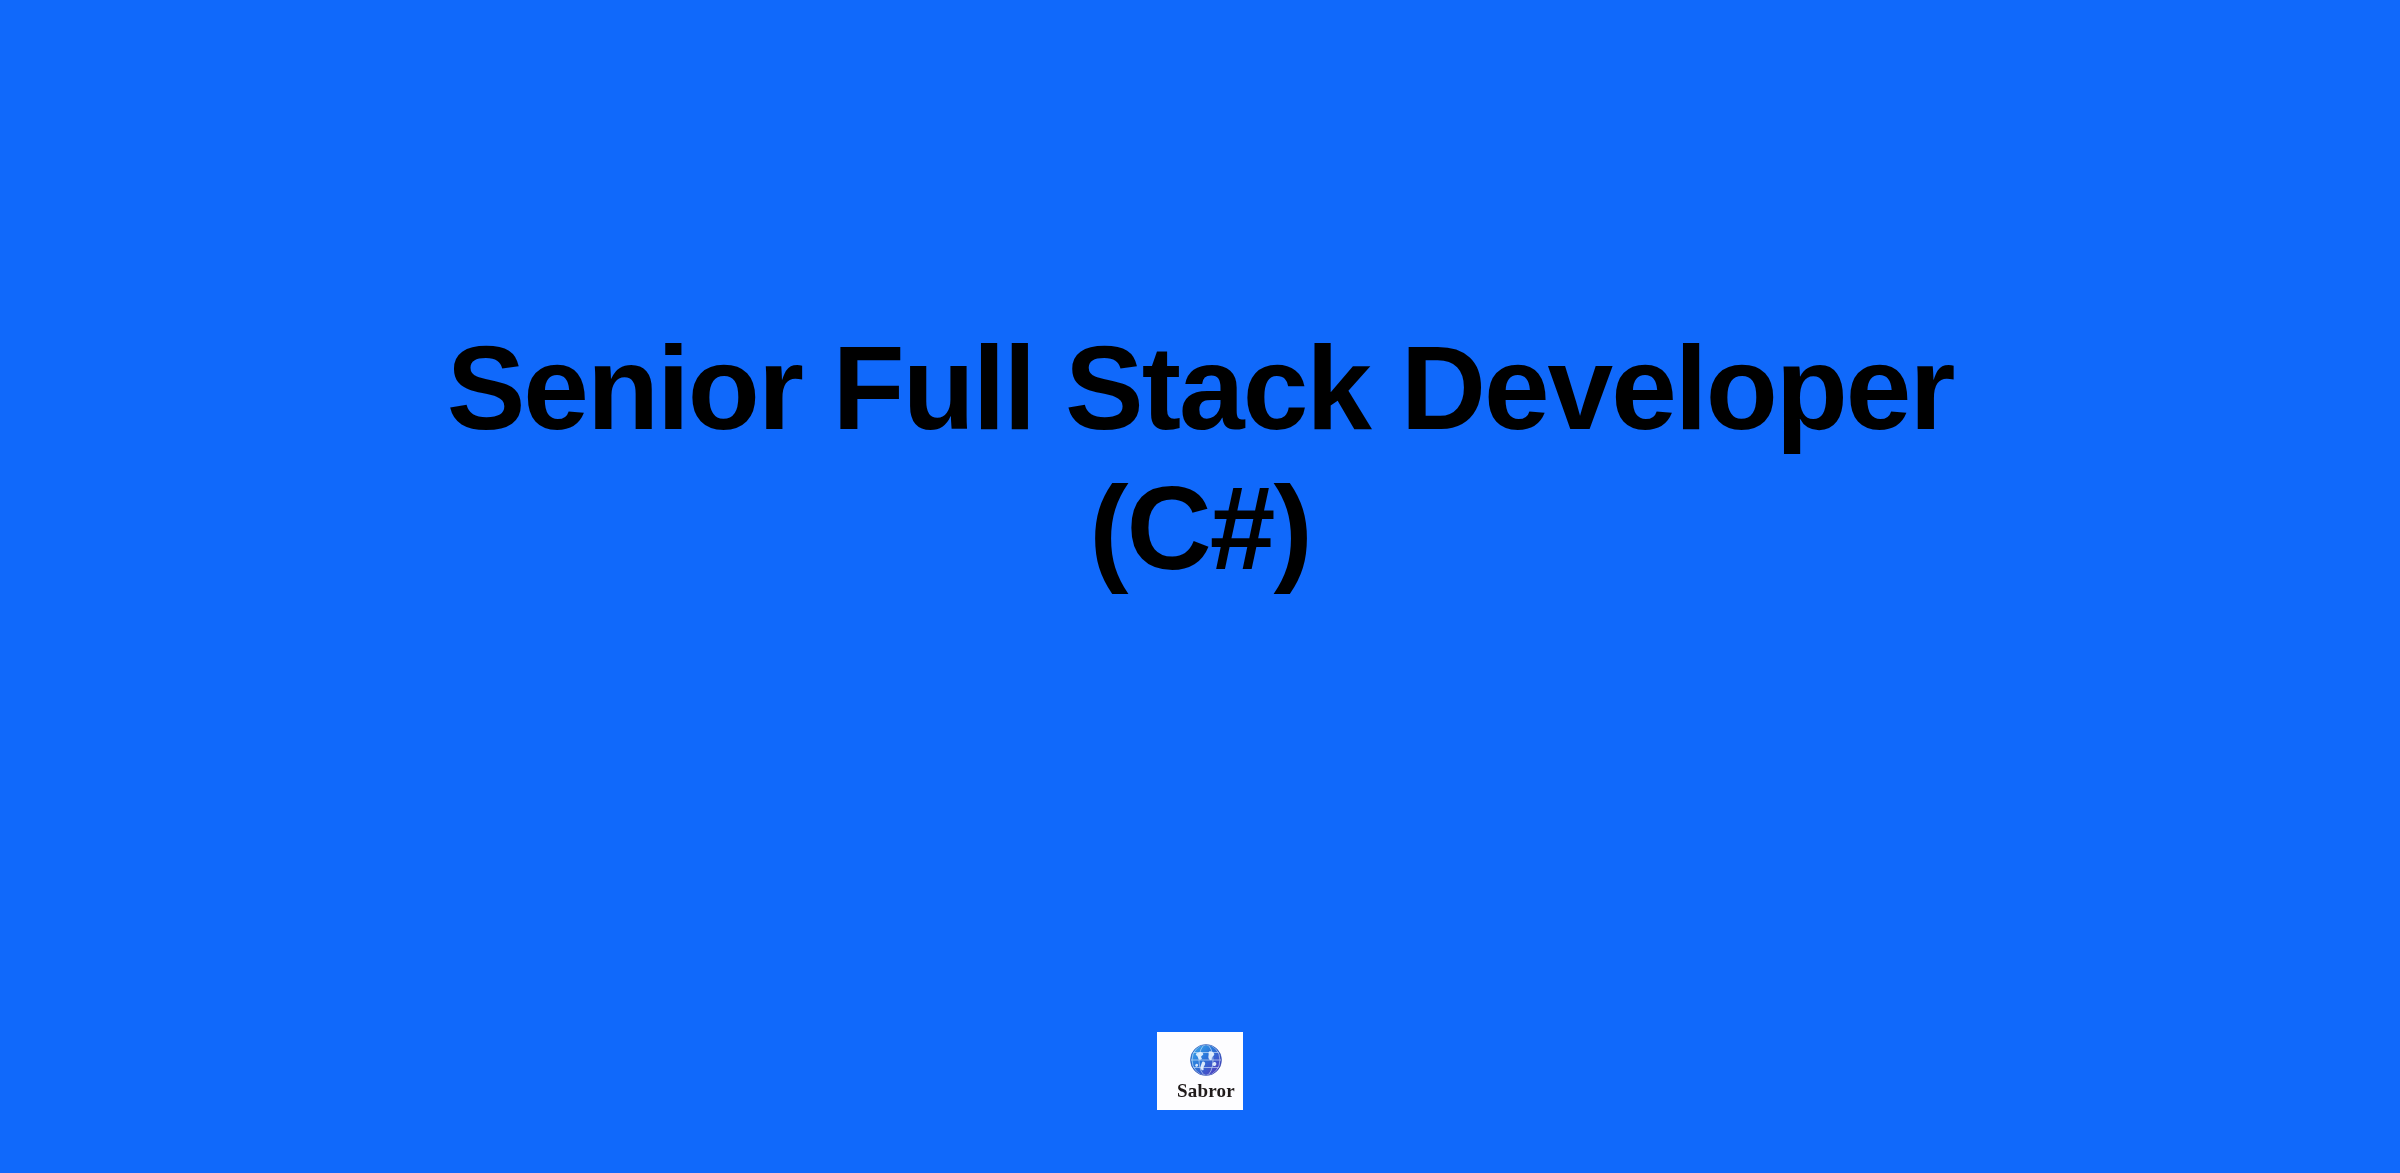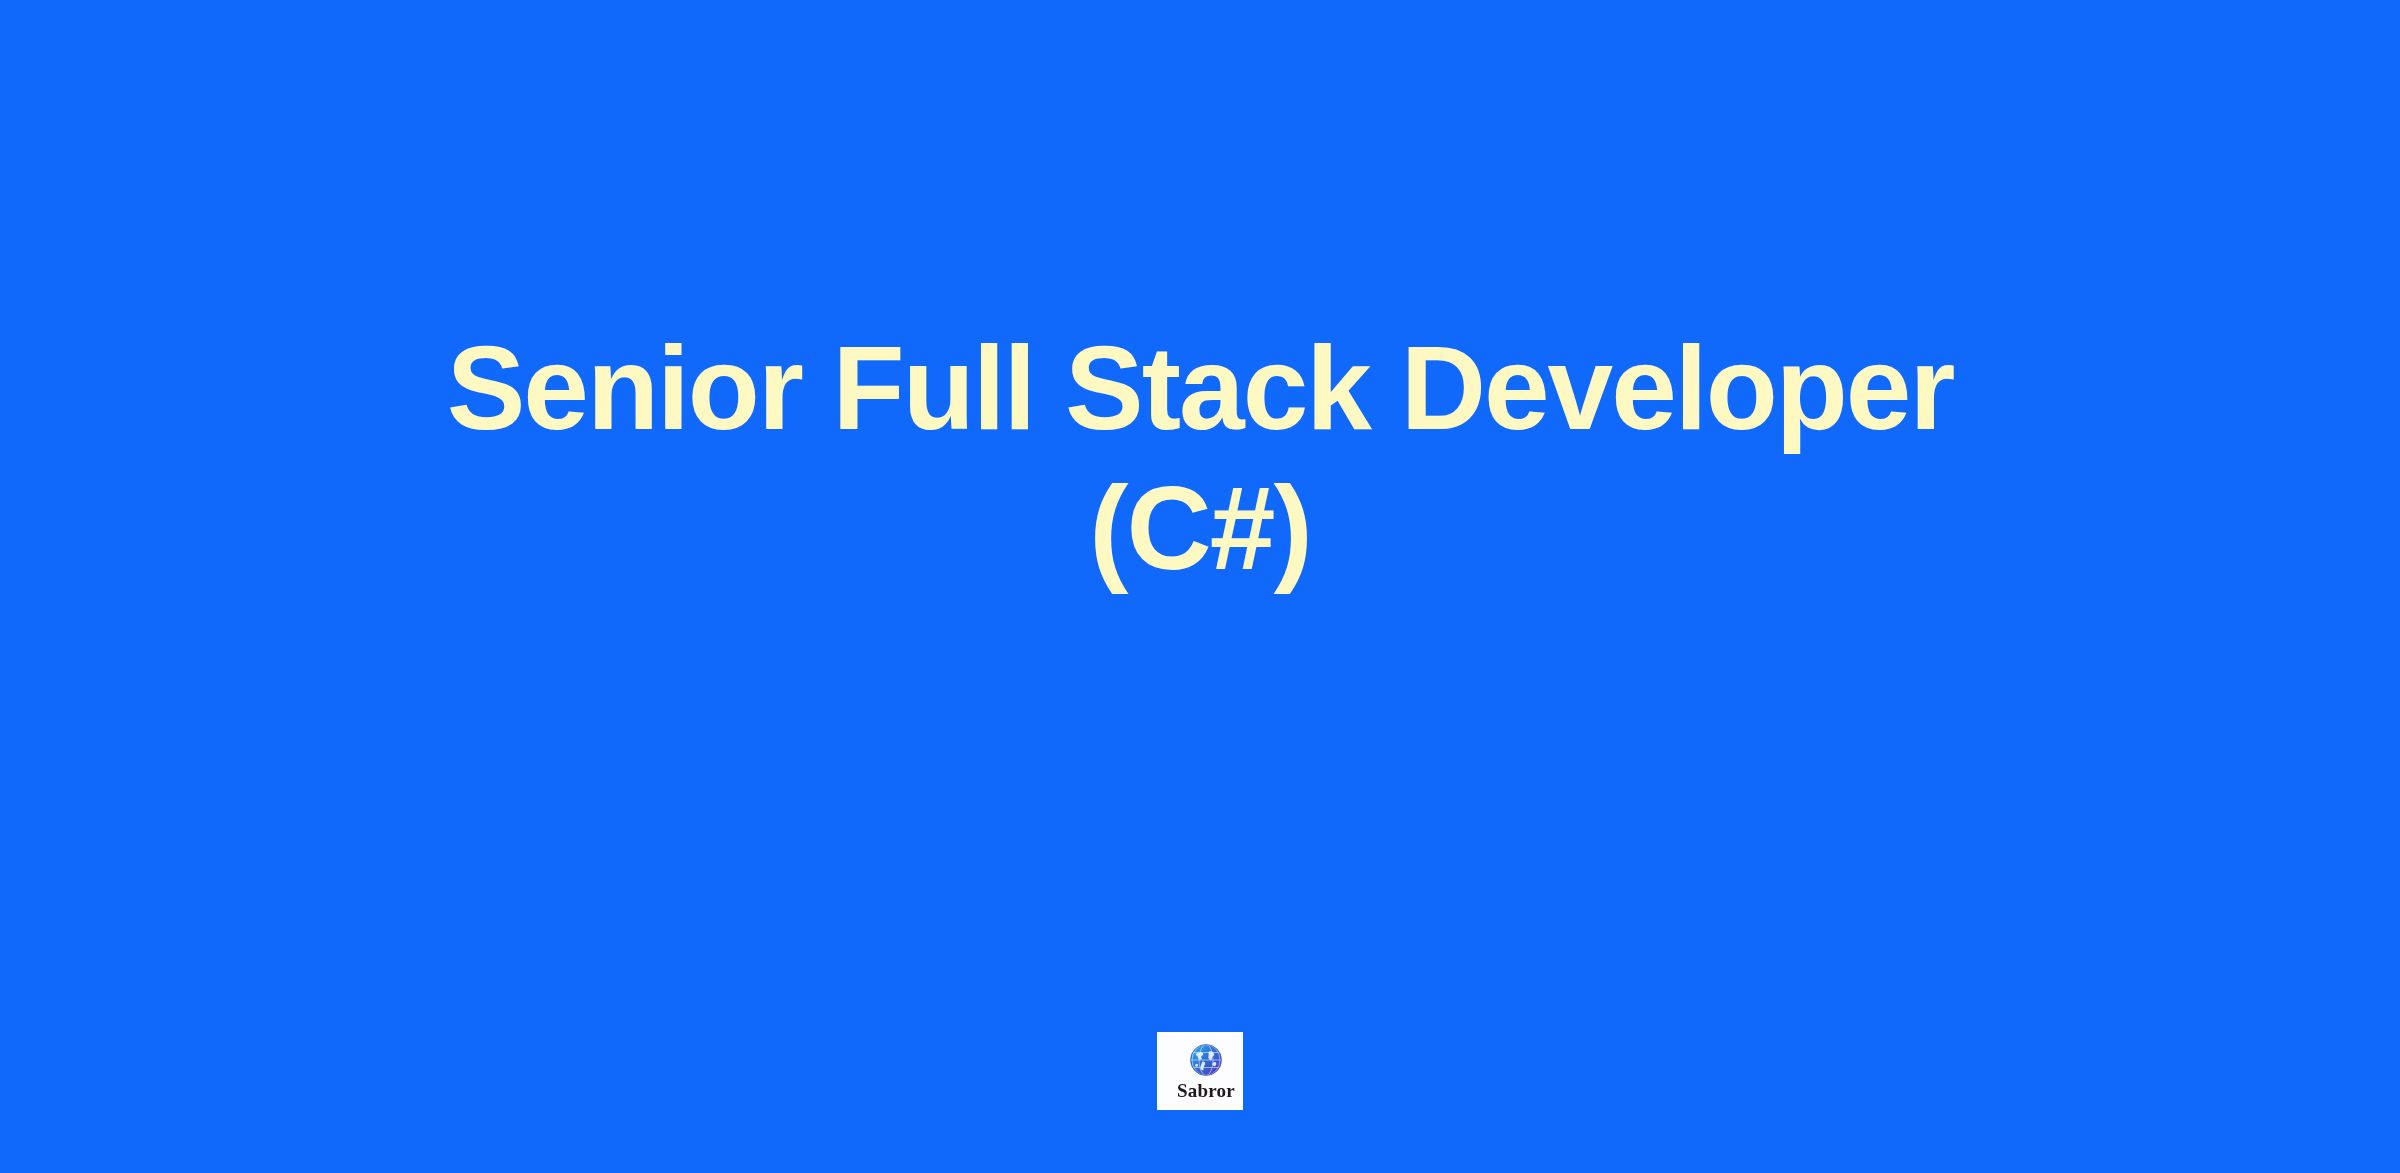--- a/index.html
+++ b/index.html
@@ -36,21 +36,21 @@
     width: 1560px;
     text-align: center;
   }
 
   .job-title {
     font-family: "Liberation Sans", sans-serif;
     font-size: 118px;
     line-height: 140px;
     font-weight: 700;
     letter-spacing: -2.0px;
-    color: #fef9c3;
+    color: #000000;
     word-break: normal;
   }
 
   .job-subtitle {
     margin-top: 24px;
     font-family: "Liberation Sans", sans-serif;
     font-size: 72px;
     line-height: 86px;
     font-weight: 400;
     letter-spacing: -0.5px;

